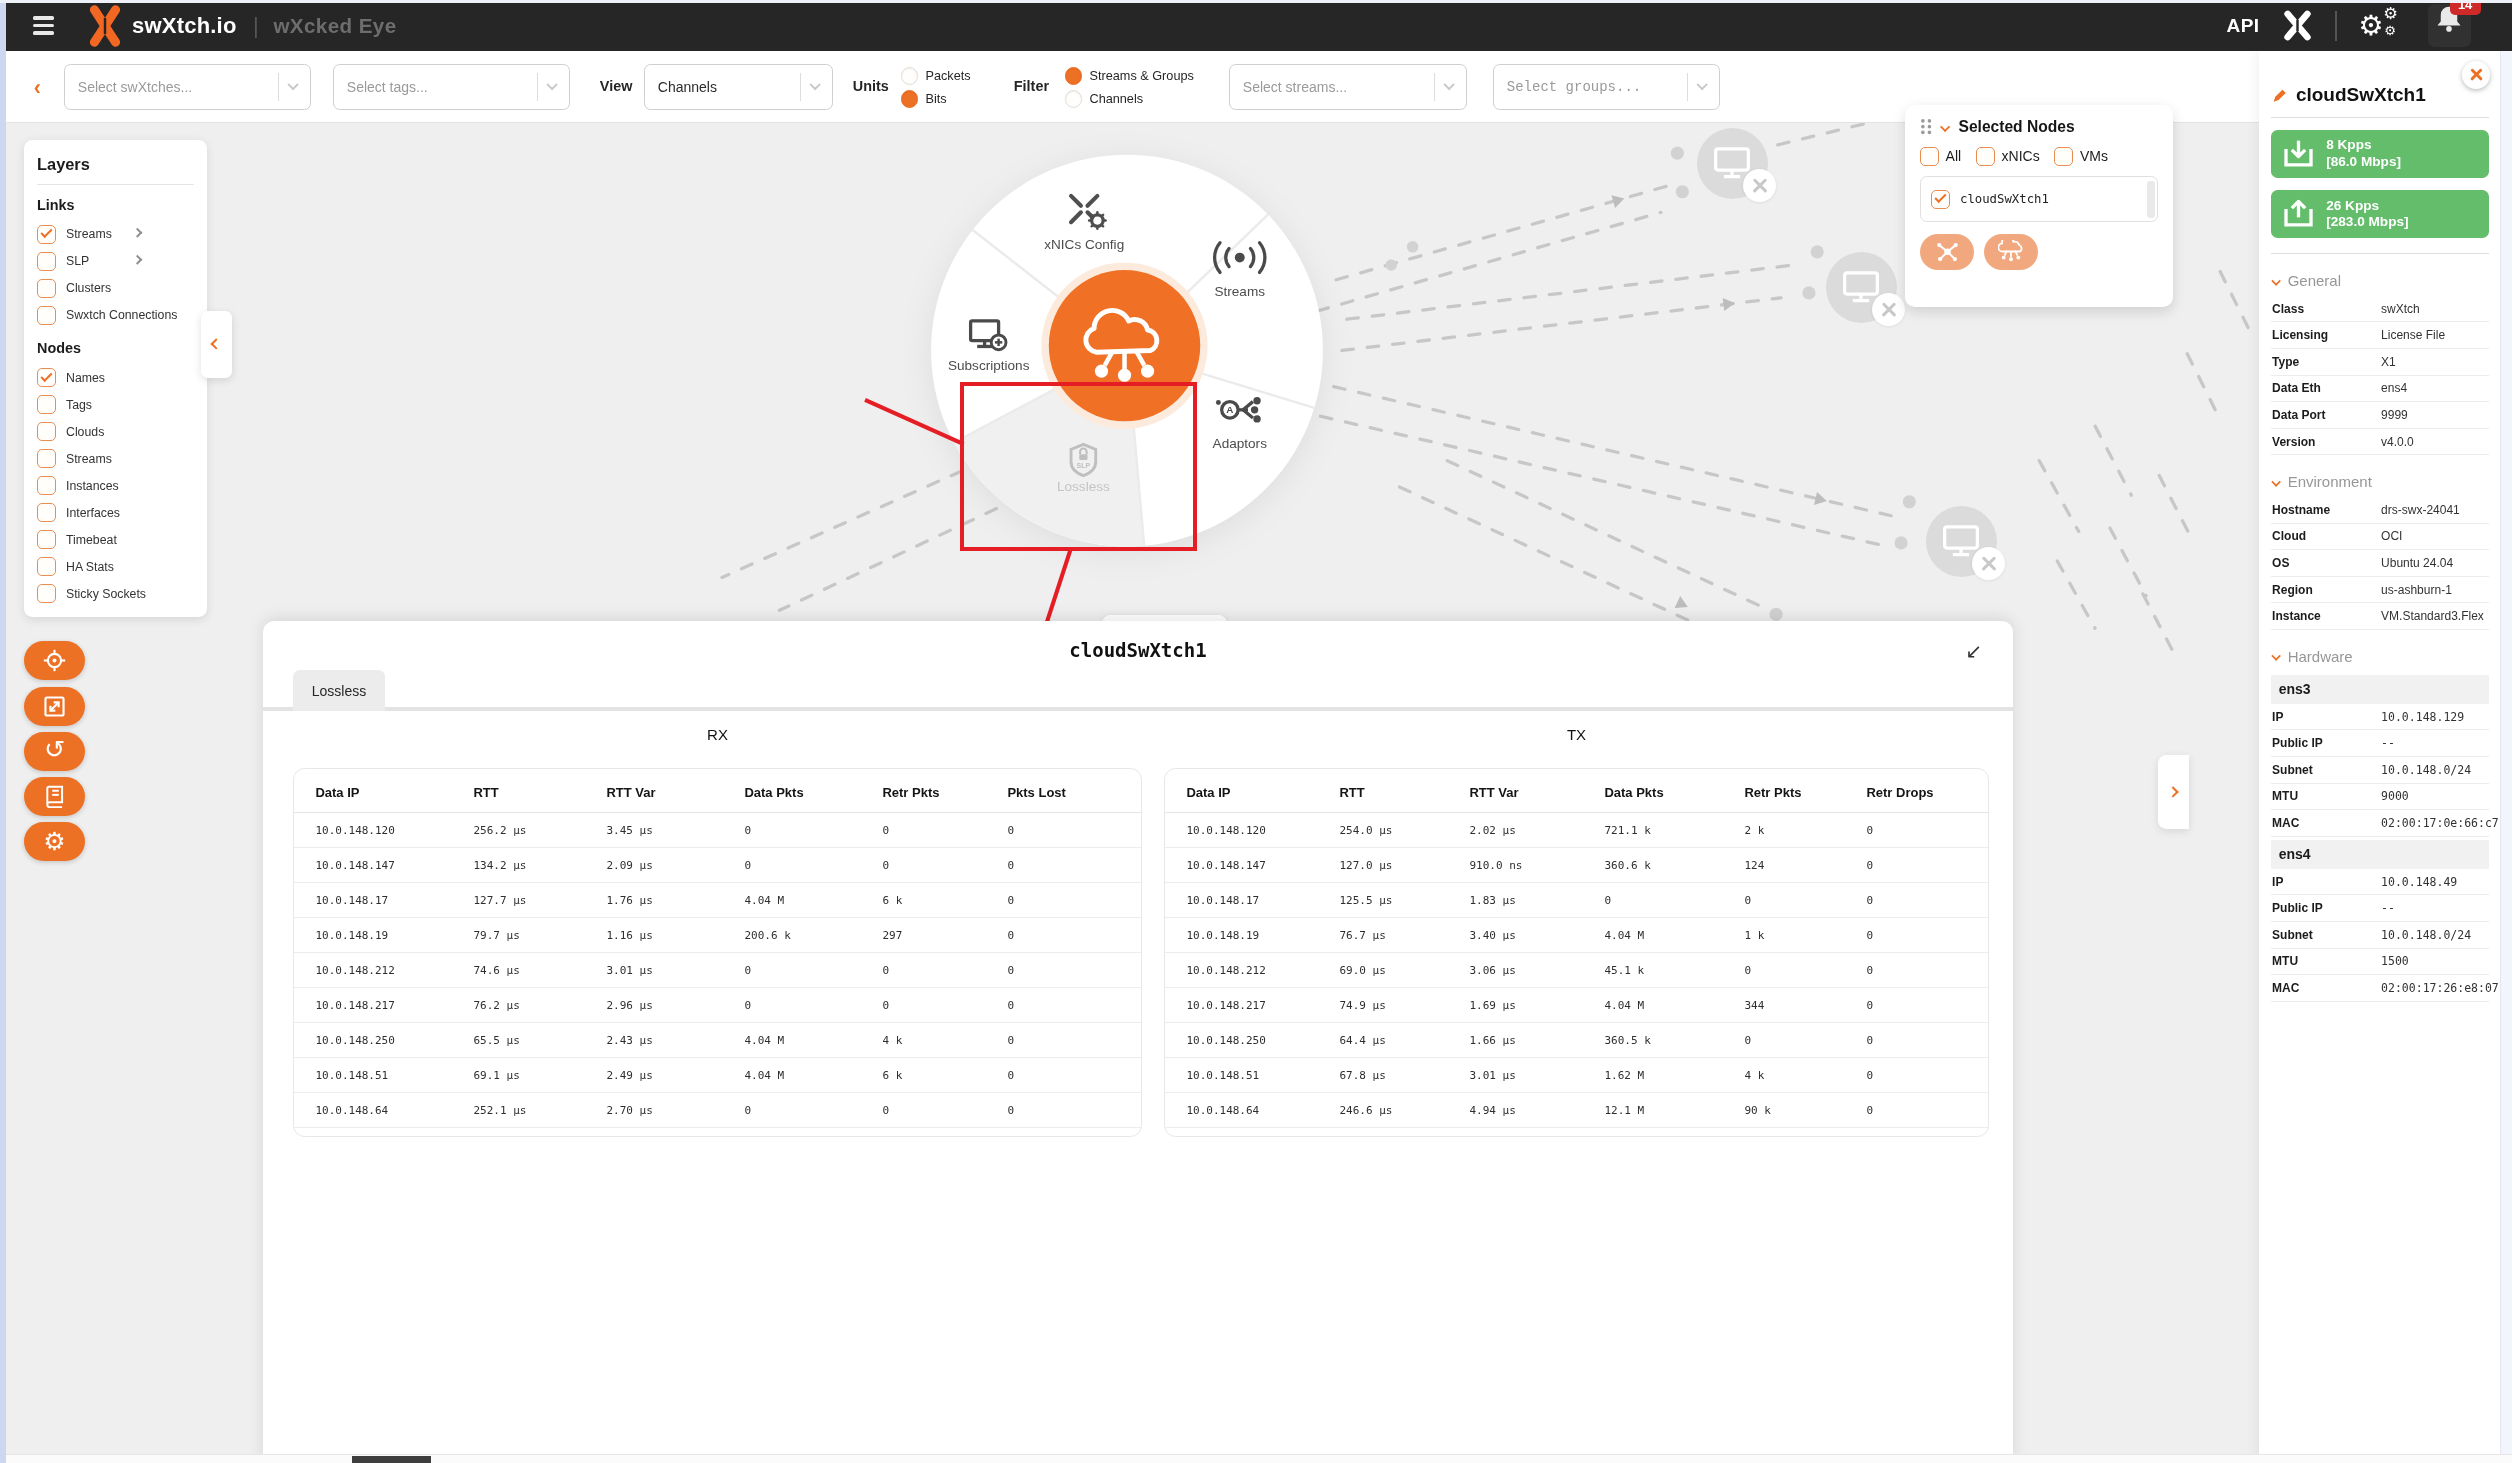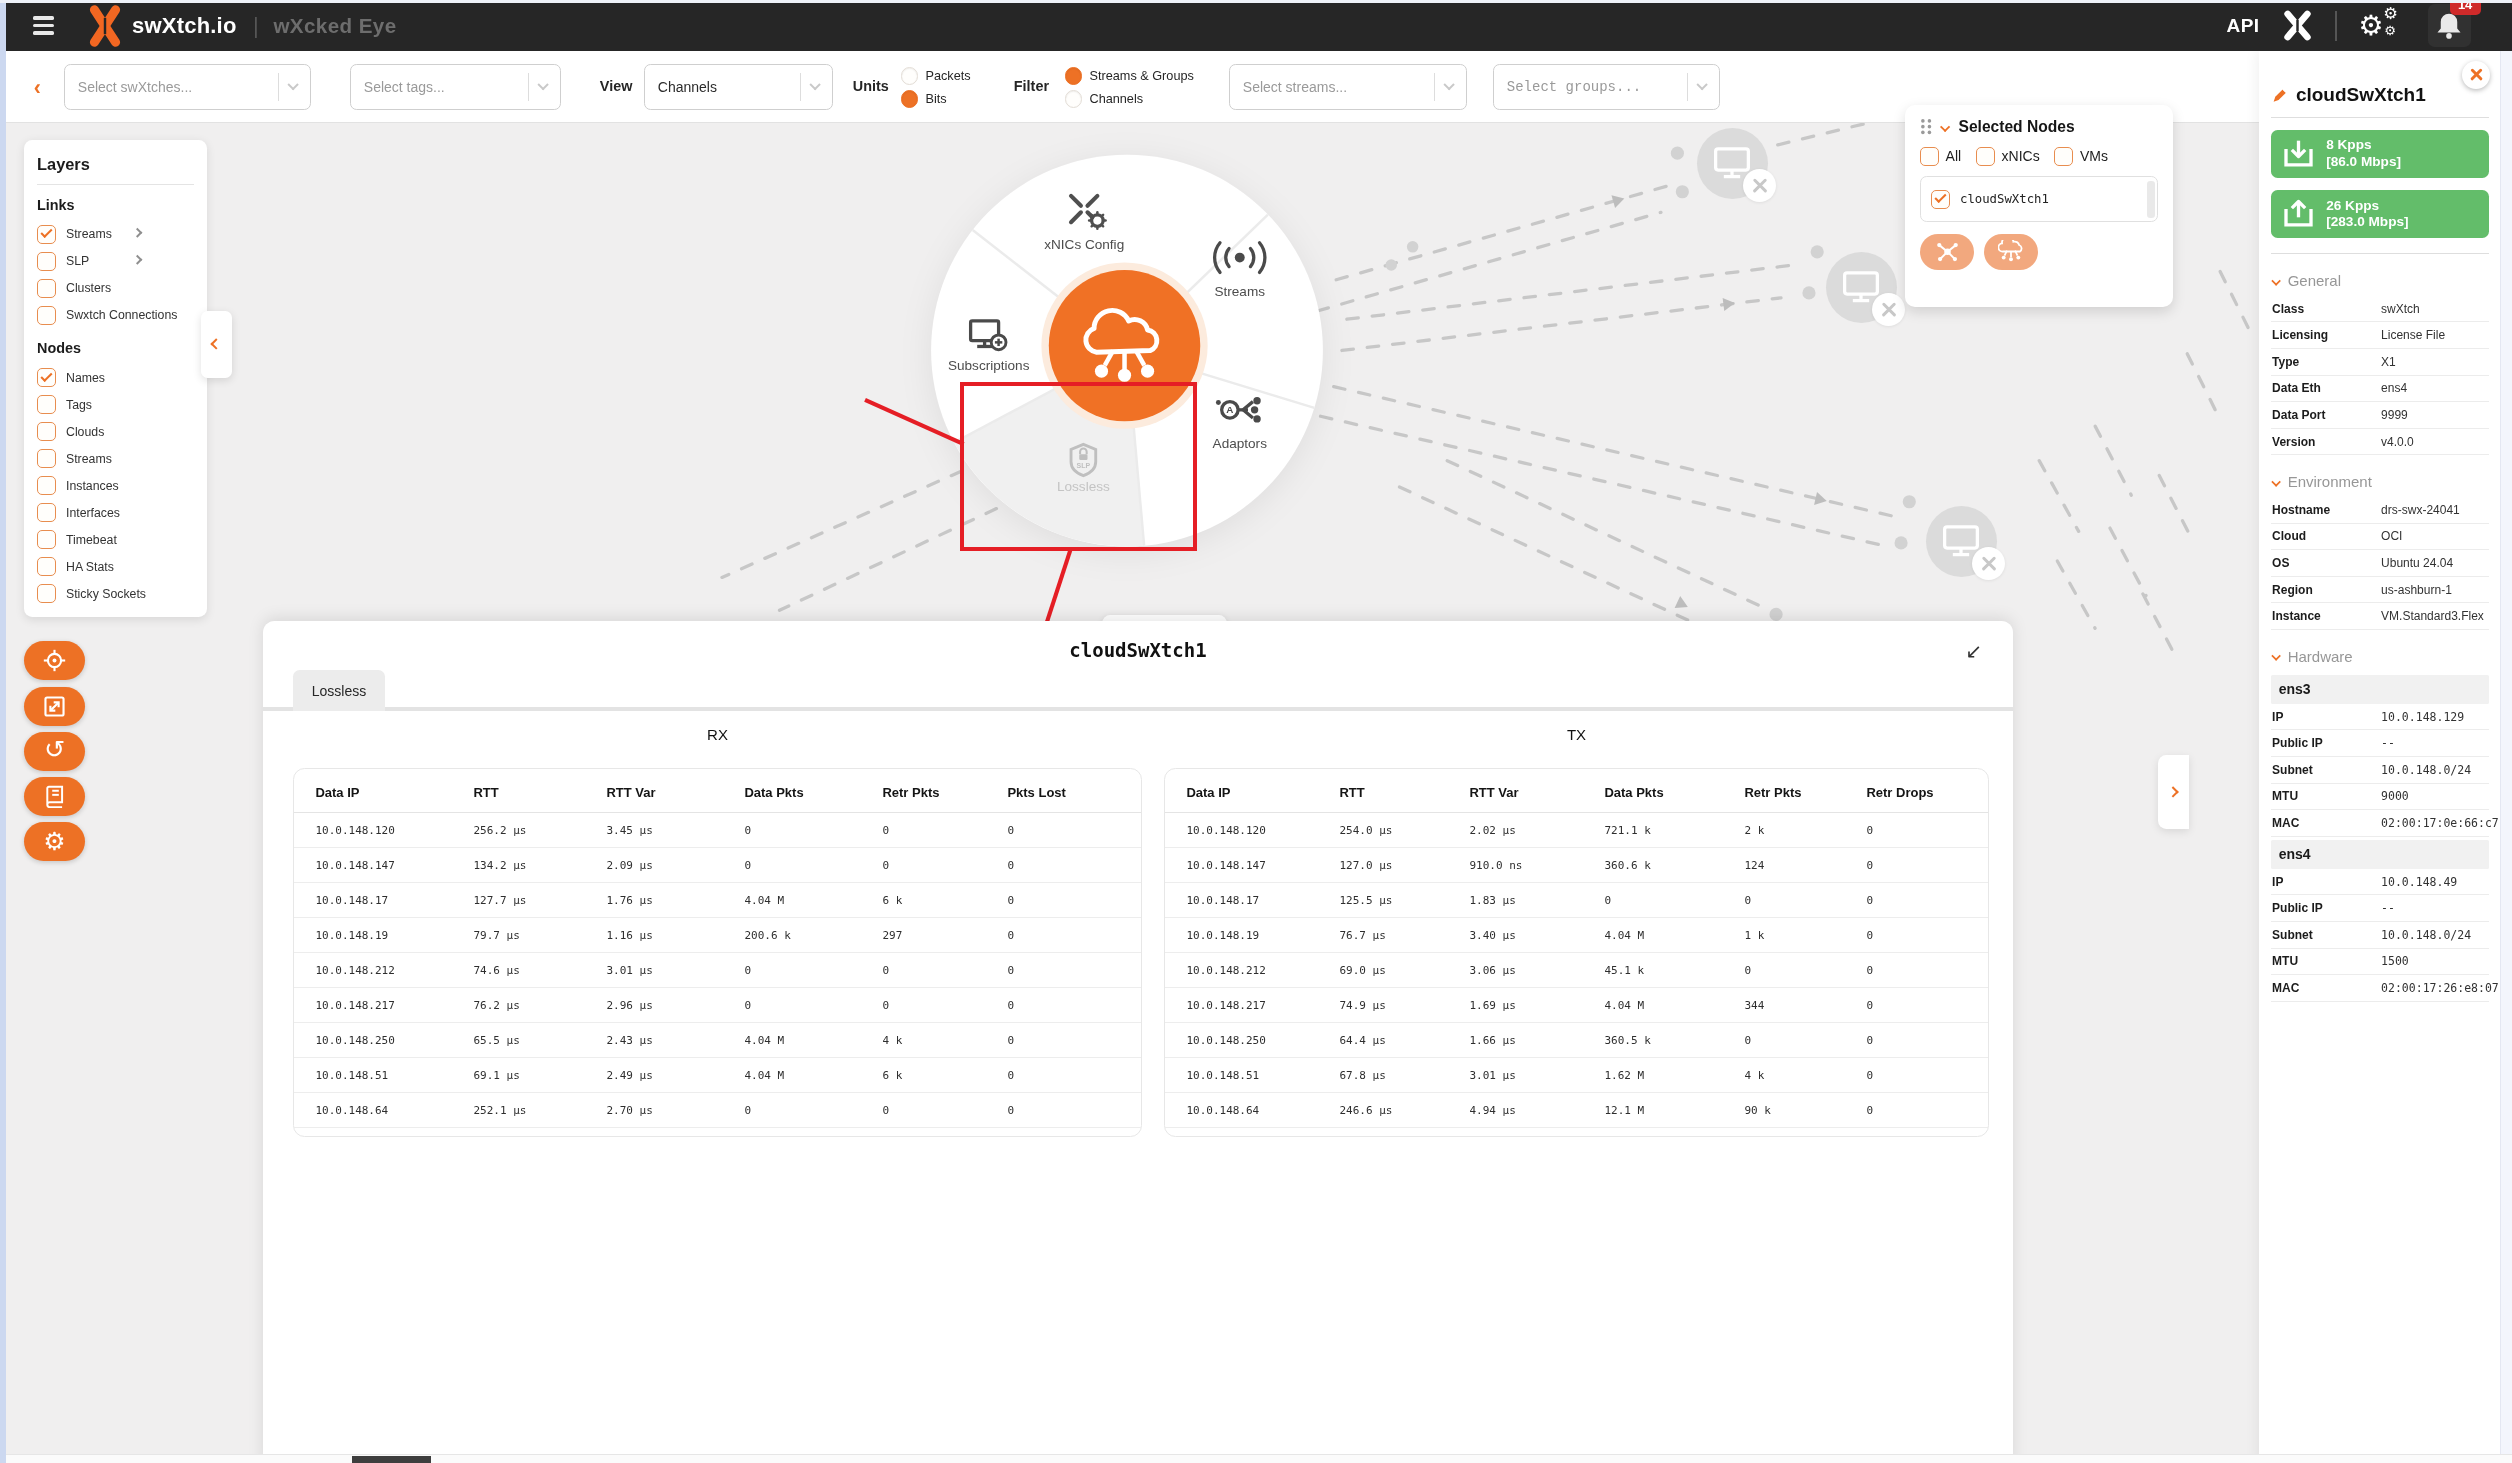--- a/index.html
+++ b/index.html
@@ -18,21 +18,21 @@
   .brand-name { color:#fff; font-size:22px; font-weight:bold; letter-spacing:0.2px; }
   .brand-divider { color:#565656; font-size:22px; margin:0 6.6px 0 8.2px; font-weight:300; }
   .brand-product { color:#6d6d6d; font-size:20.6px; font-weight:bold; letter-spacing:0.4px; }
   .topbar-right { margin-left:auto; display:flex; align-items:center; gap:21.4px; margin-right:20px; }
   .api-label { color:#fff; font-size:19px; font-weight:bold; letter-spacing:0.4px; }
   .tb-vdivider { width:1.6px; height:30px; background:#555; }
   .gears { color:#fff; position:relative; width:48px; height:36px; }
   .gears .g1 { position:absolute; left:0; top:1.6px; font-size:28px; }
   .gears .g2 { position:absolute; left:25px; top:-3.3px; font-size:16.4px; }
   .gears .g3 { position:absolute; left:26px; top:15px; font-size:13px; }
-  .bell-wrap { position:relative; width:43px; height:43px; background:#313131; border-radius:6.6px; display:flex; align-items:center; justify-content:center; }
+  .bell-wrap { position:relative; width:43px; height:43px; background:#313131; border-radius:6.6px; display:flex; align-items:flex-start; justify-content:center; }
   .badge { position:absolute; right:-10px; top:-10px; min-width:31px; height:21.4px; background:#cf2a2a; border-radius:5px; color:#fff; font-size:13px; font-weight:bold; display:flex; align-items:center; justify-content:center; padding:0 5px; }
 
   
   .toolbar { position:absolute; left:5.8px; top:51px; width:2506px; height:72px; background:#fff; border-bottom:0.8px solid #e2e2e2; z-index:10; }
   .tb-chev { position:absolute; left:28px; top:25px; color:#ED7125; font-size:21.4px; font-weight:bold; cursor:pointer; }
   .dd { position:absolute; top:13px; height:46px; border:0.8px solid #cfcfcf; border-radius:6.6px; background:#fff; display:flex; align-items:center; padding:0 13px; cursor:pointer; }
   .dd .ph { color:#9a9a9a; font-size:14px; }
   .dd .val { color:#2b2b2b; font-size:14px; }
   .dd .dd-right { margin-left:auto; display:flex; align-items:center; gap:10px; }
   .dd .vd { width:0.8px; height:28px; background:#ddd; }
@@ -358,21 +358,21 @@
 
   <div class="toolbar">
     <span class="tb-chev">‹</span>
     <div class="dd" style="left:58px;width:247px;">
       <span class="ph">Select swXtches...</span>
       <span class="dd-right">
           <span class="vd"></span>
           <span class="chev"></span>
         </span>
     </div>
-    <div class="dd" style="left:344px;width:211px;">
+    <div class="dd" style="left:327px;width:237px;">
       <span class="ph">Select tags...</span>
       <span class="dd-right">
           <span class="vd"></span>
           <span class="chev"></span>
         </span>
     </div>
     <span class="tb-label" style="left:594px;">View</span>
     <div class="dd" style="left:638px;width:189px;">
       <span class="val">Channels</span>
       <span class="dd-right">

